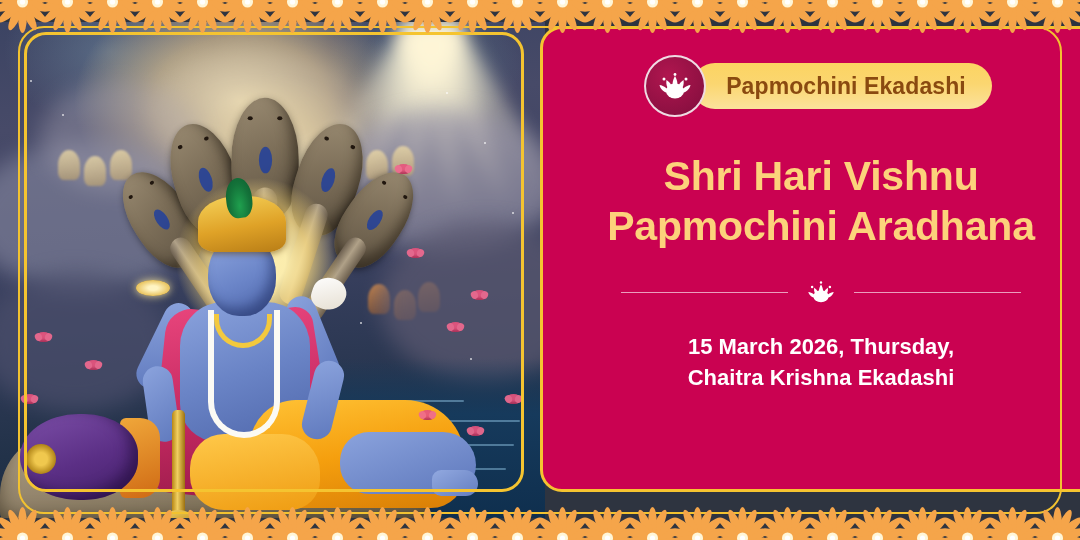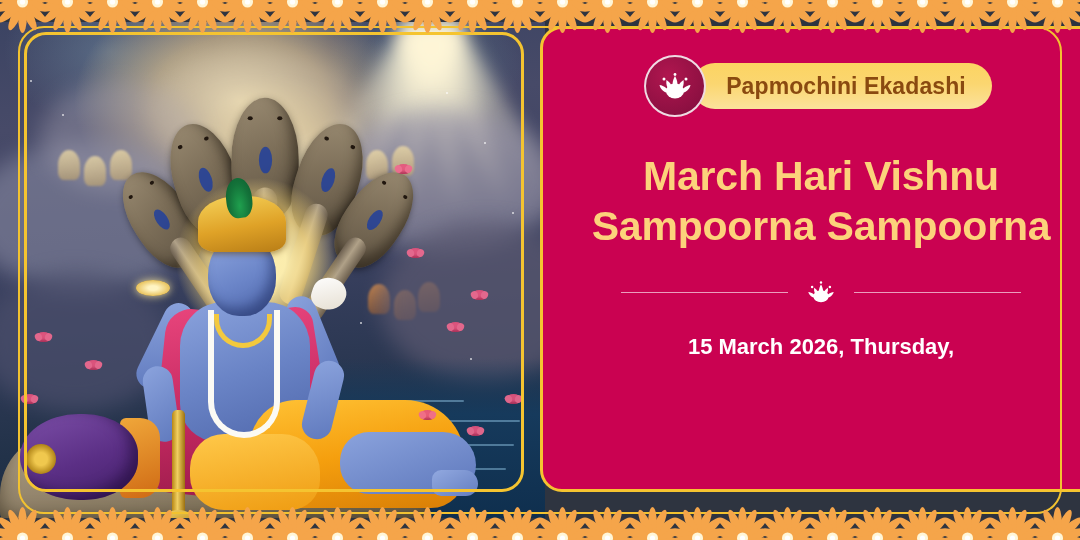--- a/index.html
+++ b/index.html
@@ -544,22 +544,22 @@
             <circle cx="17" cy="1.5" r="1.4"></circle>
           </g>
         </svg>
       </div>
       <div class="badge-pill">
         <span class="badge-text">Papmochini Ekadashi</span>
       </div>
     </div>
 
     <div class="title">
-      <div>March Hari Vishnu</div>
-      <div>Sampoorna Sampoorna</div>
+      <div>Shri Hari Vishnu</div>
+      <div>Papmochini Aradhana</div>
     </div>
 
     <div class="divider">
       <span class="div-line left"></span>
       <span class="div-lotus">
         <svg width="30" height="22" viewBox="0 0 34 26">
           <g class="lotus-white">
             <ellipse cx="17" cy="18" rx="9" ry="7"></ellipse>
             <path d="M17 4 C20 9 20.5 14 17 19 C13.5 14 14 9 17 4 Z"></path>
             <path d="M9 8 C13 11 15.5 15 14.5 19.5 C10.5 17.5 8 12.5 9 8 Z"></path>
@@ -570,20 +570,21 @@
             <circle cx="27.5" cy="7" r="1.5"></circle>
             <circle cx="17" cy="1.8" r="1.4"></circle>
           </g>
         </svg>
       </span>
       <span class="div-line right"></span>
     </div>
 
     <div class="date">
       <div>15 March 2026, Thursday,</div>
+      <div>Chaitra Krishna Ekadashi</div>
     </div>
 
   </div>
 
   <div class="outer-frame"></div>
 
   <div class="flower-row top" id="flower-row-top">
       <div class="flower"><svg viewBox="0 0 44 42" width="45" height="42">
           <g>
             <ellipse cx="22" cy="23" rx="4.4" ry="16" fill="#F5A54A" transform="rotate(-100 22 8)"></ellipse>

